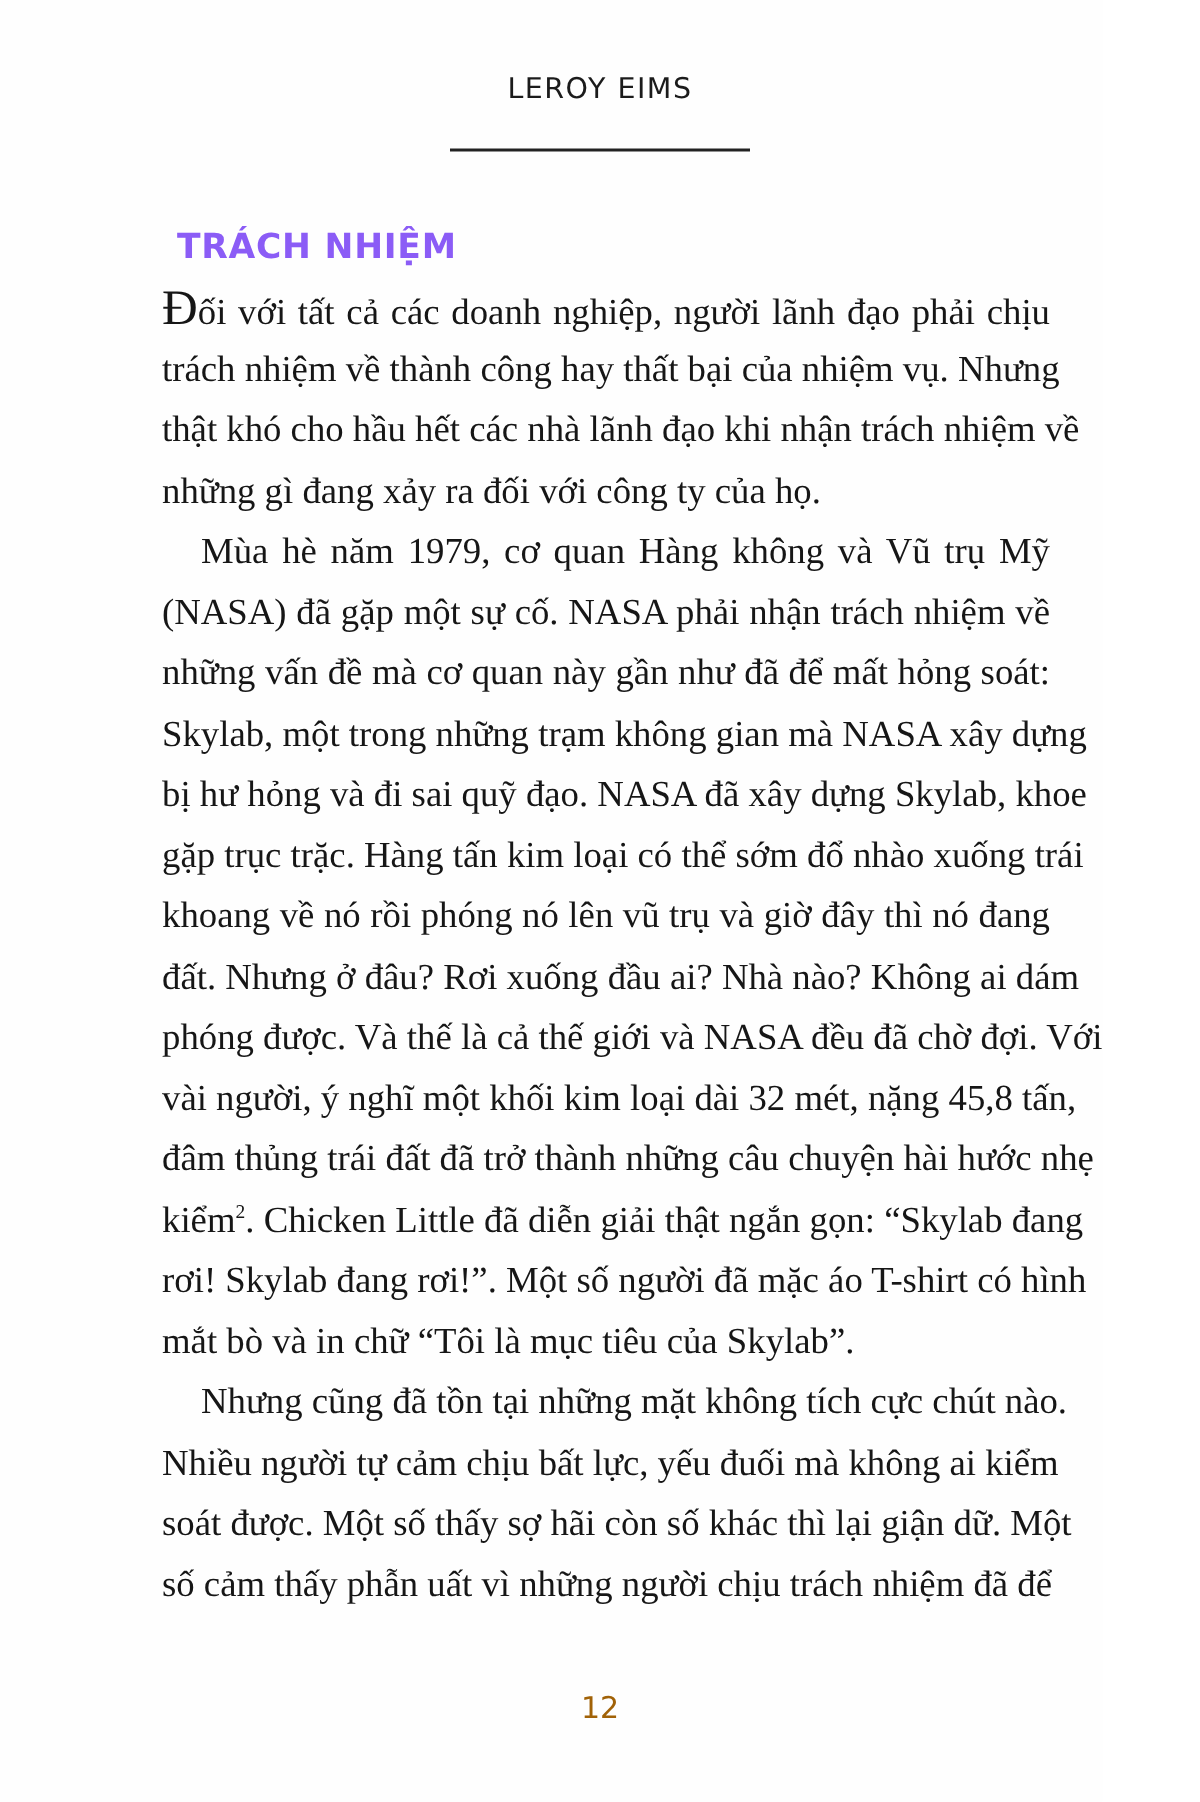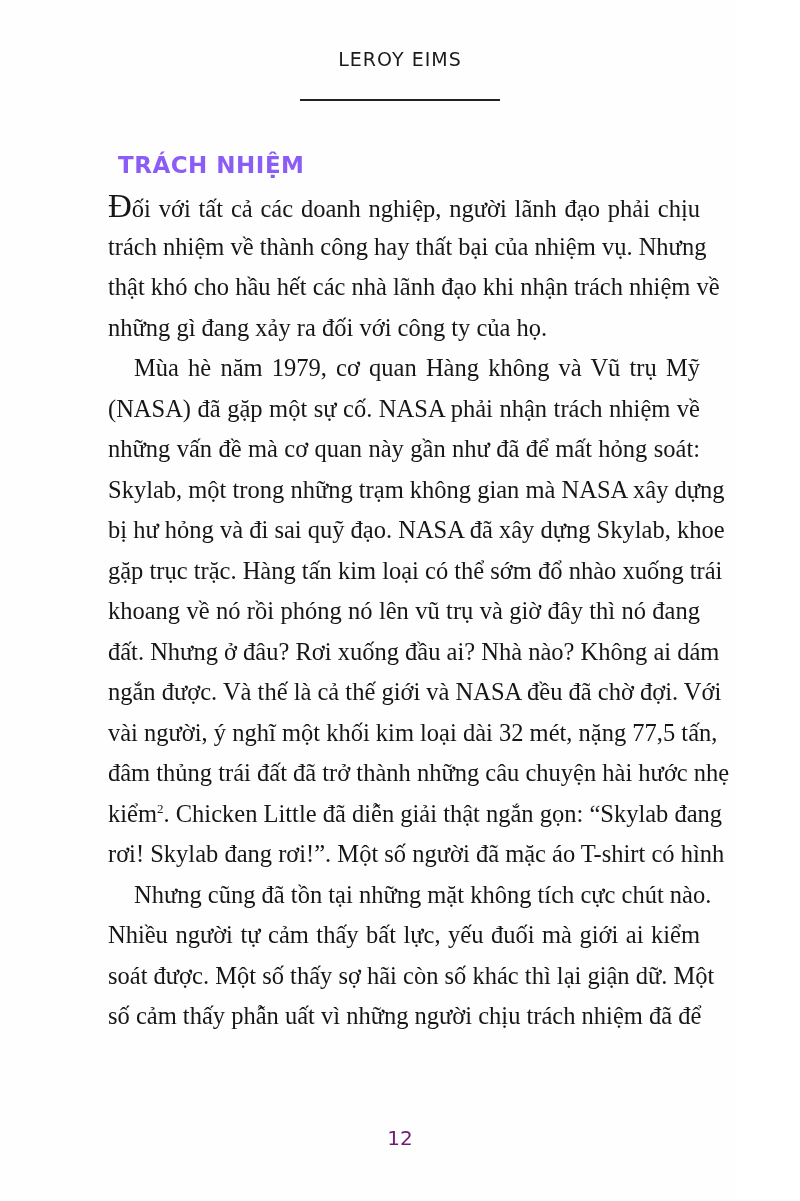--- a/index.html
+++ b/index.html
@@ -84,21 +84,21 @@
       vertical-align: 9px;
     }
     .page-number {
       position: absolute;
       top: 1126px;
       left: 0;
       width: 800px;
       text-align: center;
       font-family: "DejaVu Sans", sans-serif;
       font-size: 20px;
-      color: #701a75;
+      color: #a16207;
     }
   </style>
 </head>
 <body>
 
 <div class="page">
 
   <div class="running-header">LEROY EIMS</div>
   <div class="header-rule"></div>
 
@@ -112,26 +112,27 @@
     <div class="line last">những gì đang xảy ra đối với công ty của họ.</div>
 
     <div class="line indent">Mùa hè năm 1979, cơ quan Hàng không và Vũ trụ Mỹ</div>
     <div class="line">(NASA) đã gặp một sự cố. NASA phải nhận trách nhiệm về</div>
     <div class="line">những vấn đề mà cơ quan này gần như đã để mất hỏng soát:</div>
     <div class="line">Skylab, một trong những trạm không gian mà NASA xây dựng</div>
     <div class="line">bị hư hỏng và đi sai quỹ đạo. NASA đã xây dựng Skylab, khoe</div>
     <div class="line">gặp trục trặc. Hàng tấn kim loại có thể sớm đổ nhào xuống trái</div>
     <div class="line">khoang về nó rồi phóng nó lên vũ trụ và giờ đây thì nó đang</div>
     <div class="line">đất. Nhưng ở đâu? Rơi xuống đầu ai? Nhà nào? Không ai dám</div>
-    <div class="line">ngắn được. Và thế là cả thế giới và NASA đều đã chờ đợi. Với</div>
-    <div class="line">vài người, ý nghĩ một khối kim loại dài 32 mét, nặng 77,5 tấn,</div>
+    <div class="line">phóng được. Và thế là cả thế giới và NASA đều đã chờ đợi. Với</div>
+    <div class="line">vài người, ý nghĩ một khối kim loại dài 32 mét, nặng 45,8 tấn,</div>
     <div class="line">đâm thủng trái đất đã trở thành những câu chuyện hài hước nhẹ</div>
     <div class="line"><span>kiểm</span><sup>2</sup><span>. Chicken Little đã diễn giải thật ngắn gọn: “Skylab đang</span></div>
     <div class="line">rơi! Skylab đang rơi!”. Một số người đã mặc áo T-shirt có hình</div>
+    <div class="line last">mắt bò và in chữ “Tôi là mục tiêu của Skylab”.</div>
 
     <div class="line indent">Nhưng cũng đã tồn tại những mặt không tích cực chút nào.</div>
-    <div class="line">Nhiều người tự cảm thấy bất lực, yếu đuối mà giới ai kiểm</div>
+    <div class="line">Nhiều người tự cảm chịu bất lực, yếu đuối mà không ai kiểm</div>
     <div class="line">soát được. Một số thấy sợ hãi còn số khác thì lại giận dữ. Một</div>
     <div class="line">số cảm thấy phẫn uất vì những người chịu trách nhiệm đã để</div>
   </div>
 
   <div class="page-number">12</div>
 </div>
 
 </body></html>

